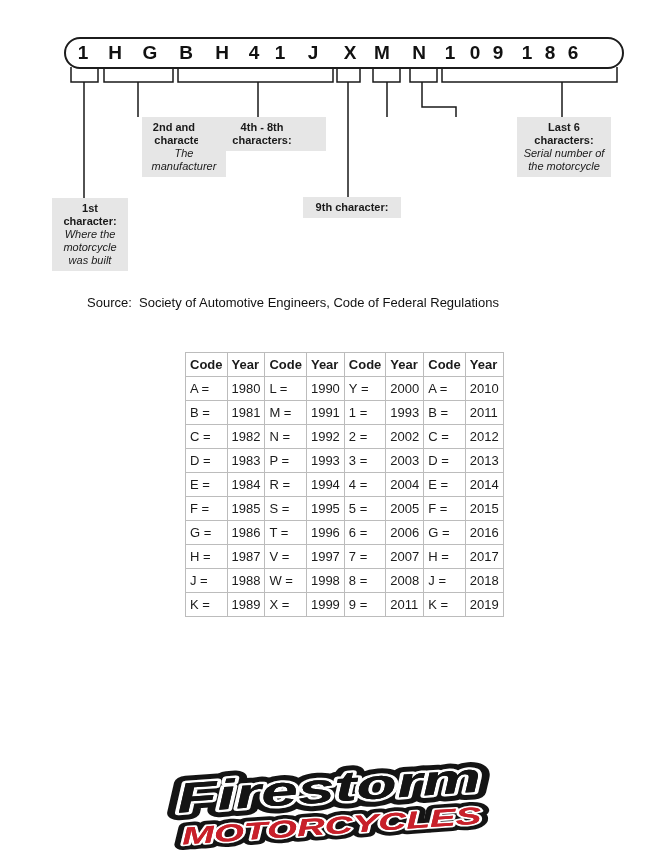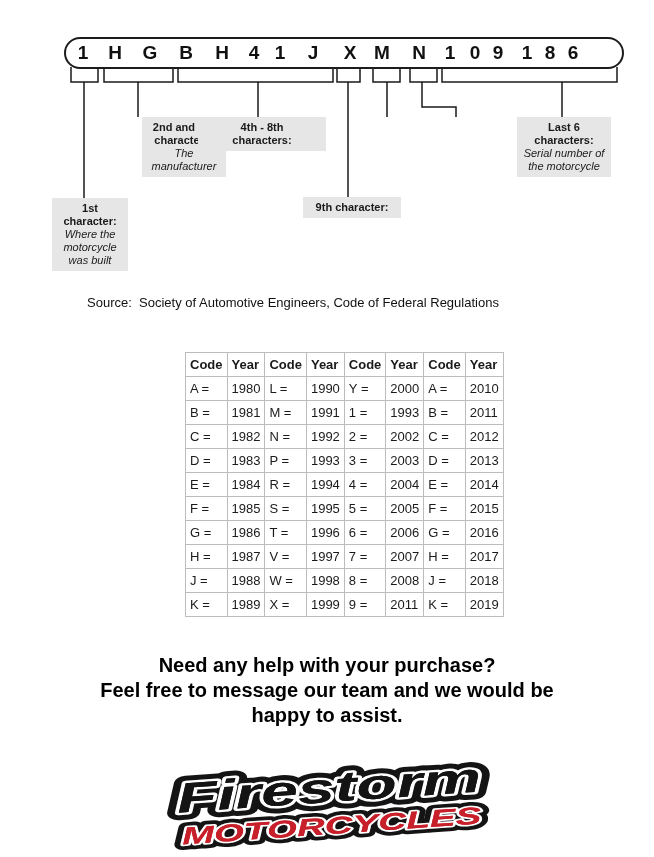--- a/index.html
+++ b/index.html
@@ -237,26 +237,20 @@
           <td>X =</td>
           <td>1999</td>
           <td>9 =</td>
           <td>2011</td>
           <td>K =</td>
           <td>2019</td>
         </tr>
     </tbody>
   </table>
 
-  <div class="help">
-    <div class="help-inner">
-      <div>Need any help with your purchase?</div>
-      <div>Feel free to message our team and we would be happy to assist.</div>
-    </div>
-  </div>
 
   <svg class="logo-svg" width="372" height="92" viewBox="0 0 372 92" xmlns="http://www.w3.org/2000/svg">
     <g transform="rotate(-4 186 46)" class="logo-text">
 
       <text x="186" y="44" text-anchor="middle" font-size="42" textLength="305" lengthAdjust="spacingAndGlyphs" fill="#141414" stroke="#141414" stroke-width="15" stroke-linejoin="round" paint-order="stroke">Firestorm</text>
       <text x="186" y="76" text-anchor="middle" font-size="24" textLength="300" lengthAdjust="spacingAndGlyphs" fill="#141414" stroke="#141414" stroke-width="11" stroke-linejoin="round" paint-order="stroke">MOTORCYCLES</text>
 
       <text x="186" y="44" text-anchor="middle" font-size="42" textLength="305" lengthAdjust="spacingAndGlyphs" fill="#141414" stroke="#ffffff" stroke-width="5" stroke-linejoin="round" paint-order="stroke">Firestorm</text>
       <text x="186" y="76" text-anchor="middle" font-size="24" textLength="300" lengthAdjust="spacingAndGlyphs" fill="#c8202a" stroke="#ffffff" stroke-width="3.5" stroke-linejoin="round" paint-order="stroke">MOTORCYCLES</text>
 

